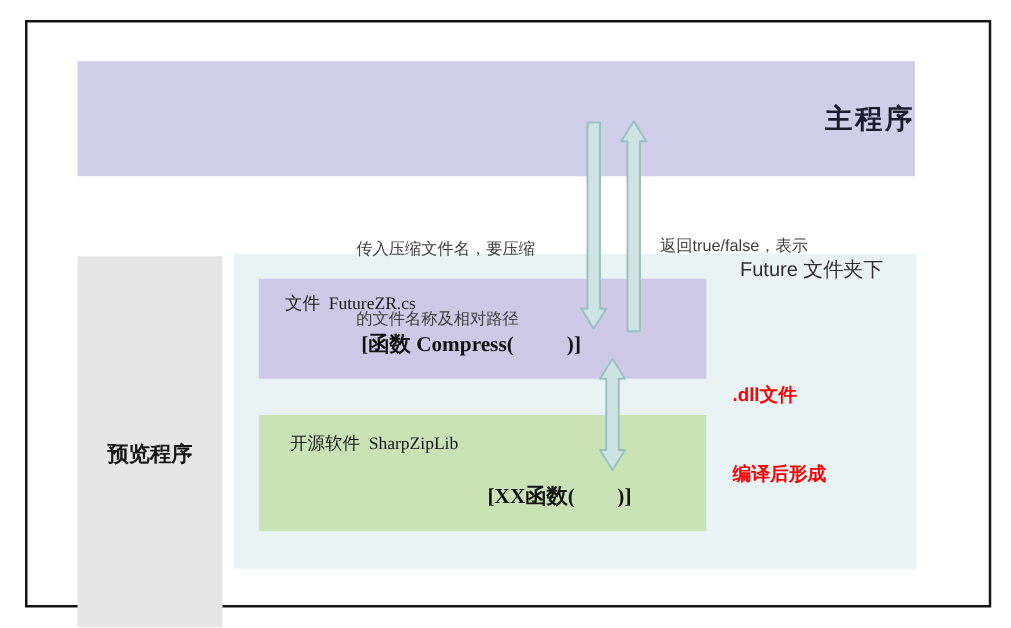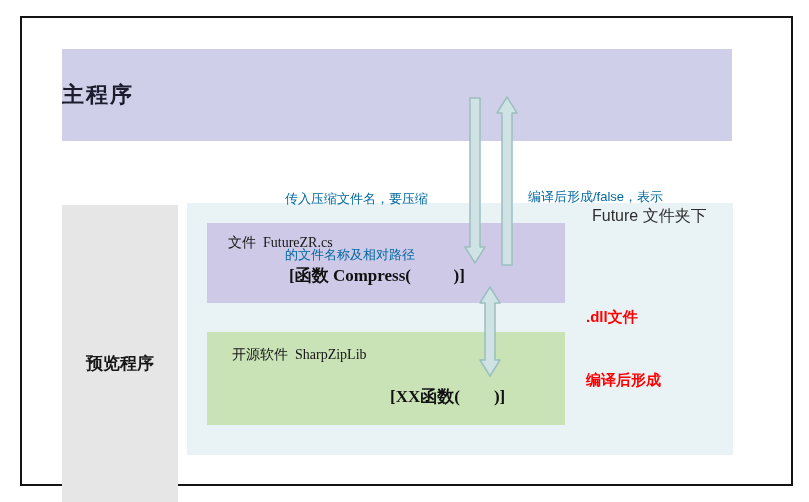--- a/index.html
+++ b/index.html
@@ -23,35 +23,35 @@
     border: 2px solid #141414;
     z-index: 0;
   }
   
   #main-box {
     position: absolute;
     left: 62px; top: 49px;
     width: 670px; height: 92px;
     background: #cfcfe9;
     z-index: 1;
-    display: flex; align-items: center; justify-content: flex-start;
+    display: flex; align-items: center; justify-content: flex-end;
   }
   #main-box .title {
     font-family: "Liberation Serif", serif;
     font-weight: bold;
     font-size: 22px;
     color: #1c1c2e;
     letter-spacing: 2px;
   }
   
   .note {
     position: absolute;
     font-size: 13px;
     line-height: 1.45;
-    color: #0369a1;
+    color: #404040;
     z-index: 4;
     white-space: pre;
   }
   #call-note  { left: 285px; top: 152px; }
   #return-note{ left: 528px; top: 150px; }
   
   #preview-box {
     position: absolute;
     left: 62px; top: 205px;
     width: 116px; height: 316px;
@@ -147,21 +147,21 @@
   <div id="main-box">
     <span class="title">主程序</span>
   </div>
 
   <div id="call-note" class="note">
     <div>传入压缩文件名，要压缩</div>
     <div>的文件名称及相对路径</div>
   </div>
 
   <div id="return-note" class="note">
-    <div>编译后形成/false，表示</div>
+    <div>返回true/false，表示</div>
   </div>
 
   <div id="preview-box">
     <span class="title">预览程序</span>
   </div>
 
   <div id="blue-container"></div>
   <div id="folder-label">Future 文件夹下</div>
 
   <div id="file-box">

